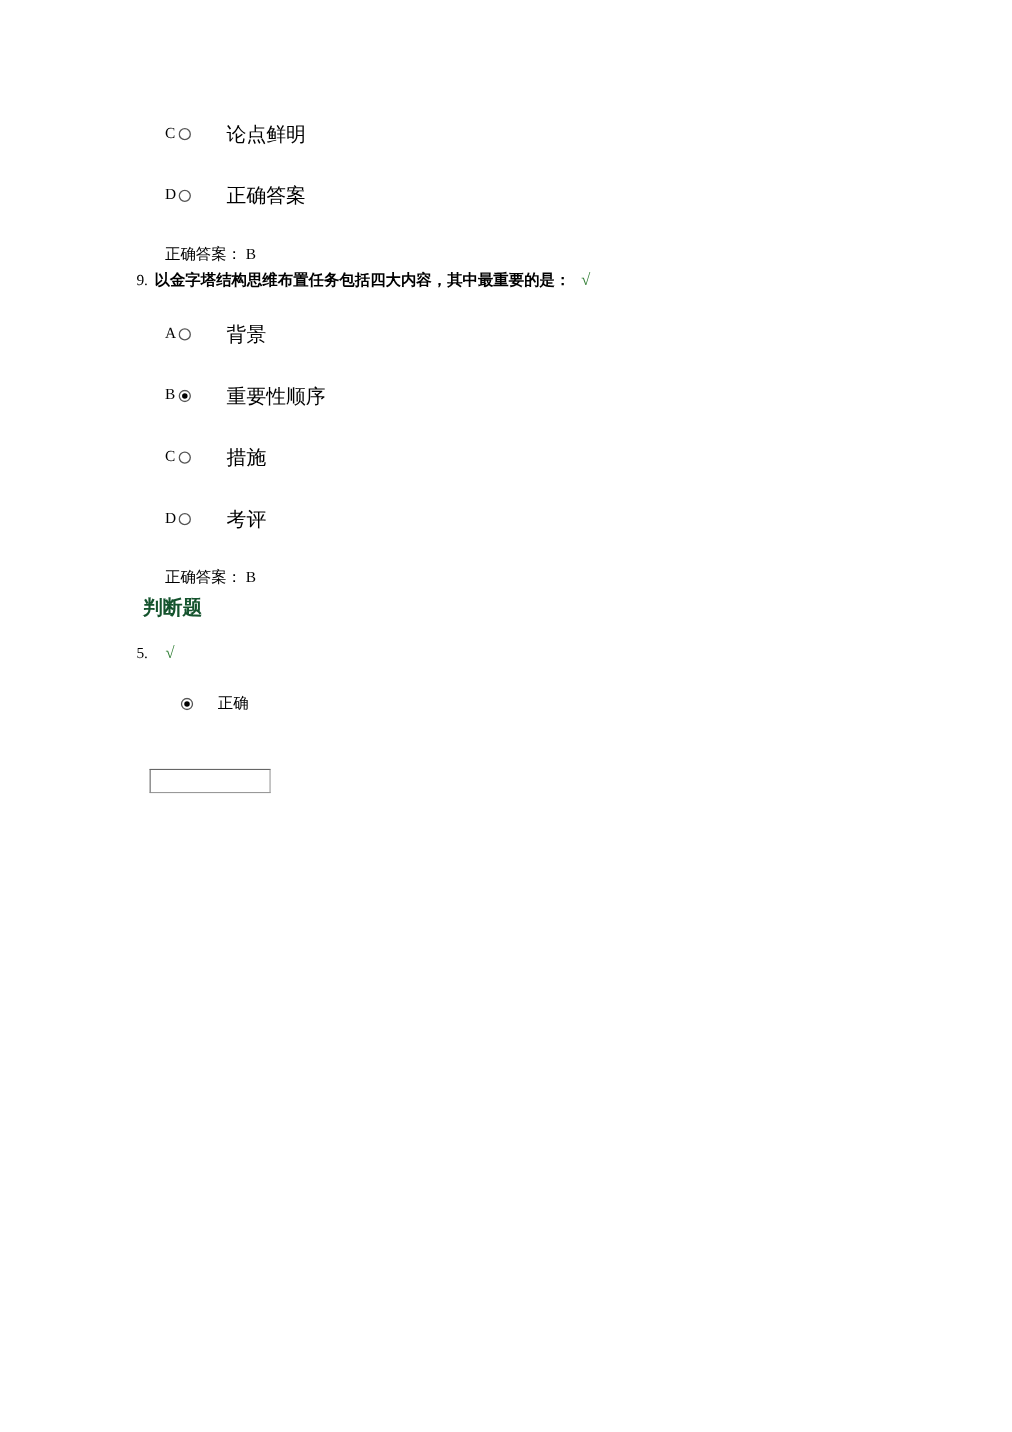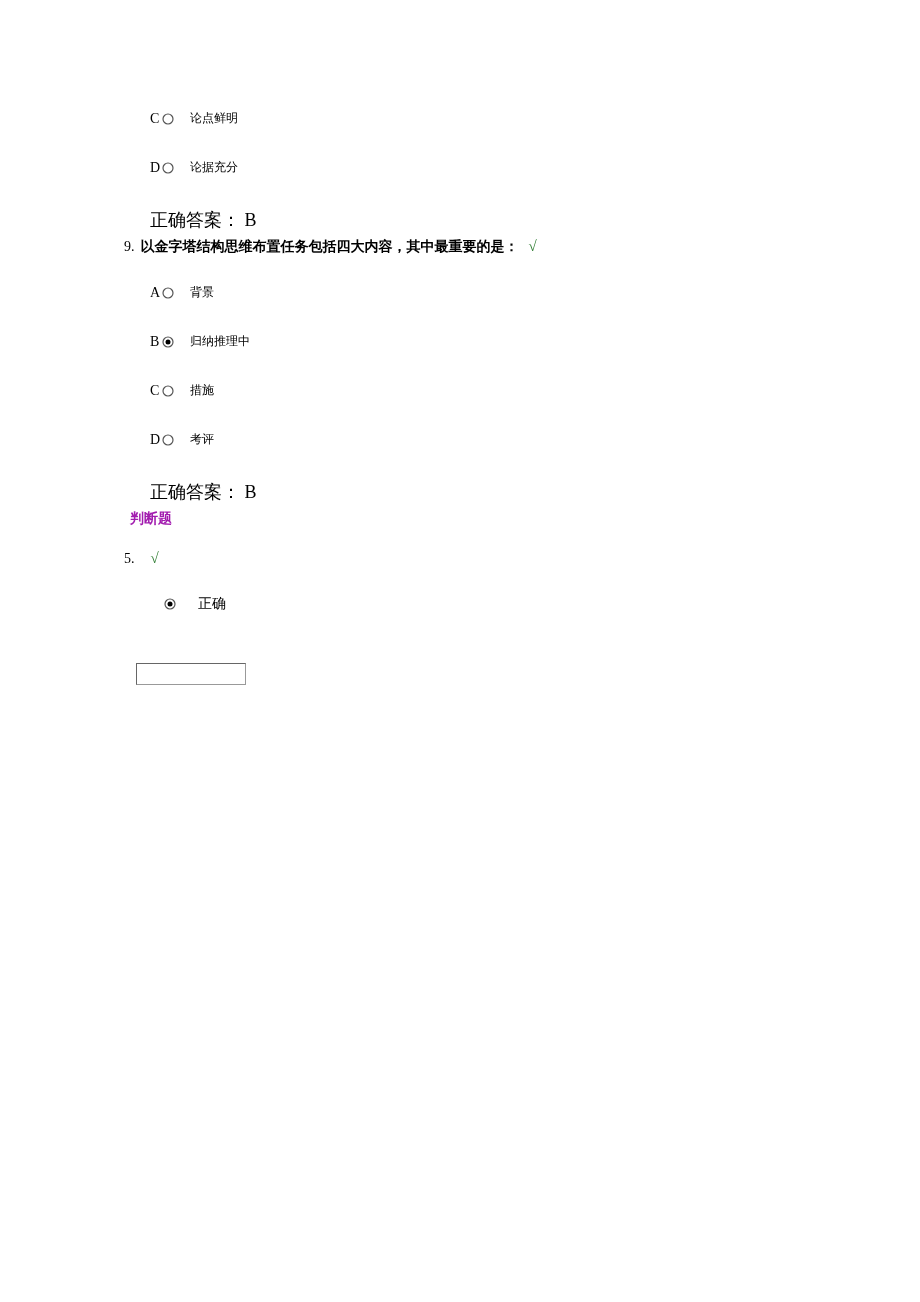--- a/index.html
+++ b/index.html
@@ -25,27 +25,27 @@
       width: 12px;
       font-size: 14px;
     }
     .radio-svg {
       width: 12px;
       height: 12px;
       margin-left: 0px;
       flex-shrink: 0;
     }
     .option-text {
-      margin-left: 16px;
-      font-size: 12px;
+      margin-left: 32px;
+      font-size: 18px;
     }
     .answer-row {
       padding-left: 20px;
       margin-bottom: 6px;
-      font-size: 18px;
+      font-size: 14px;
     }
     .question-line {
       display: flex;
       align-items: baseline;
       margin-bottom: 28px;
       font-size: 14px;
       margin-left: -6px;
     }
     .q-num {
       margin-right: 6px;
@@ -53,22 +53,22 @@
     .q-text {
       font-weight: bold;
     }
     .check-icon {
       color: #2e7d32;
       margin-left: 10px;
       font-weight: bold;
       font-size: 15px;
     }
     .section-heading {
-      color: #a21caf;
-      font-size: 14px;
+      color: #14532d;
+      font-size: 18px;
       font-weight: bold;
       margin-bottom: 22px;
       margin-top: 2px;
     }
     .answer-bold {
       font-weight: bold;
     }
     .input-box {
       width: 110px;
       height: 22px;
@@ -104,21 +104,21 @@
         <circle cx="6" cy="6" r="5" fill="none" stroke="#555" stroke-width="1.2"></circle>
       </svg>
     <span class="option-text">论点鲜明</span>
   </div>
 
   <div class="option-row">
     <span class="option-letter">D</span>
     <svg class="radio-svg" viewBox="0 0 12 12">
         <circle cx="6" cy="6" r="5" fill="none" stroke="#555" stroke-width="1.2"></circle>
       </svg>
-    <span class="option-text">论据充分</span>
+    <span class="option-text">正确答案</span>
   </div>
 
   <div class="answer-row">
     <span>正确答案：</span>
     <span>B</span>
   </div>
 
   
   <div class="question-line">
     <span class="q-num">9.</span>
@@ -133,21 +133,21 @@
       </svg>
     <span class="option-text">背景</span>
   </div>
 
   <div class="option-row">
     <span class="option-letter">B</span>
     <svg class="radio-svg" viewBox="0 0 12 12">
         <circle cx="6" cy="6" r="5" fill="none" stroke="#555" stroke-width="1.2"></circle>
         <circle cx="6" cy="6" r="2.5" fill="#000"></circle>
       </svg>
-    <span class="option-text">归纳推理中</span>
+    <span class="option-text">重要性顺序</span>
   </div>
 
   <div class="option-row">
     <span class="option-letter">C</span>
     <svg class="radio-svg" viewBox="0 0 12 12">
         <circle cx="6" cy="6" r="5" fill="none" stroke="#555" stroke-width="1.2"></circle>
       </svg>
     <span class="option-text">措施</span>
   </div>
 

